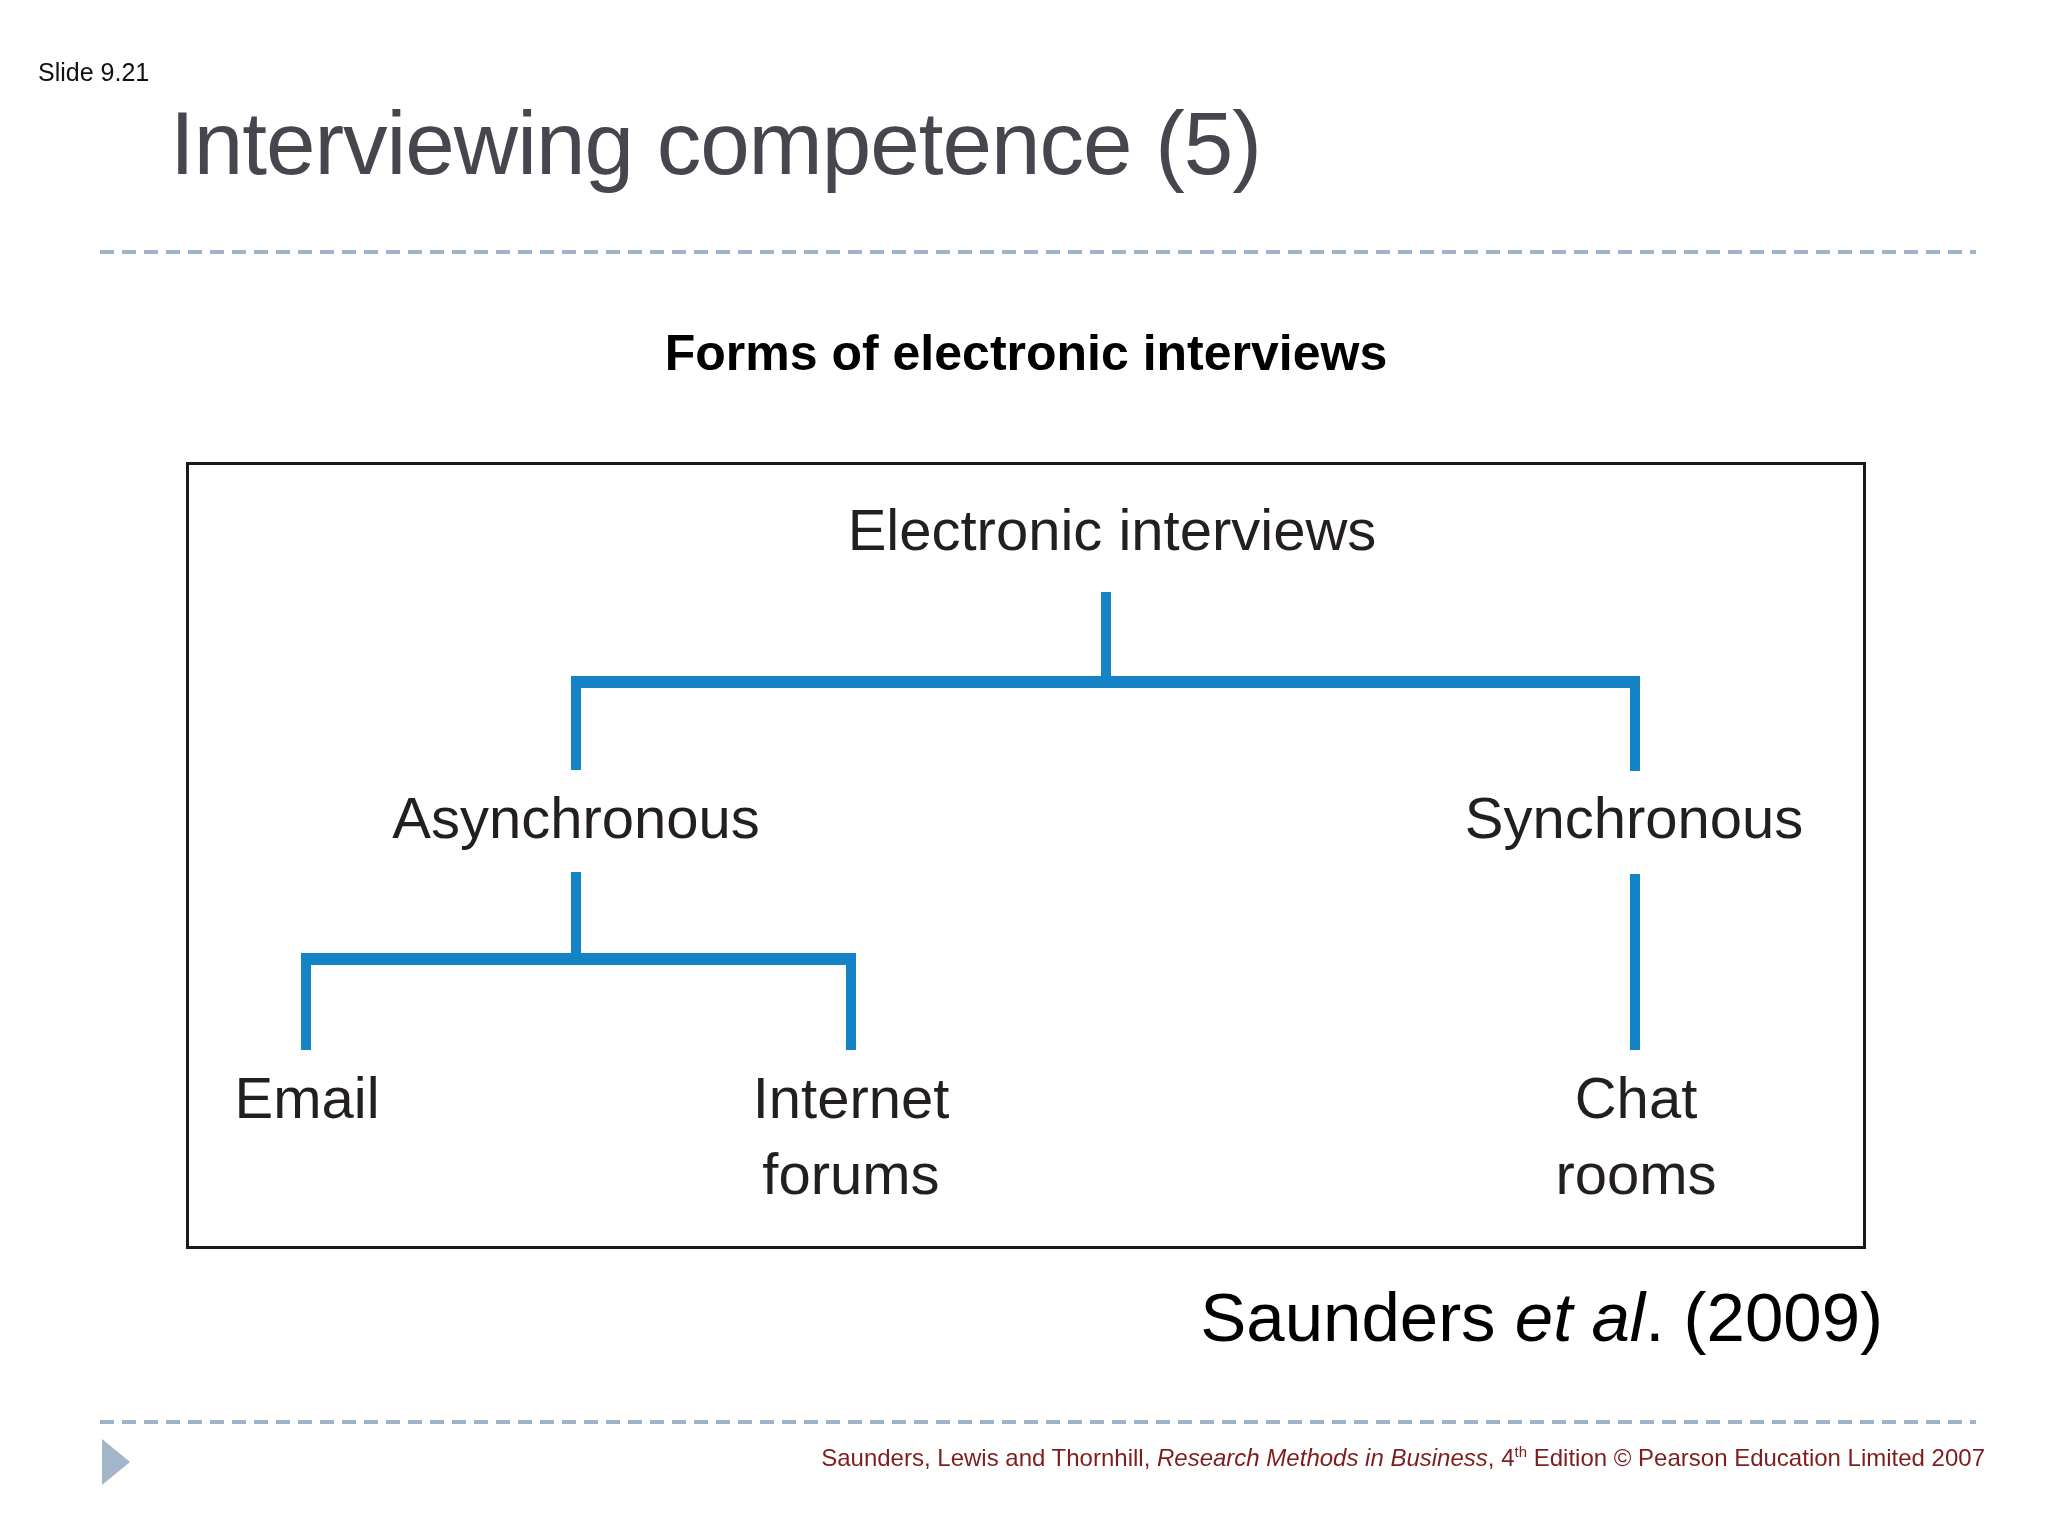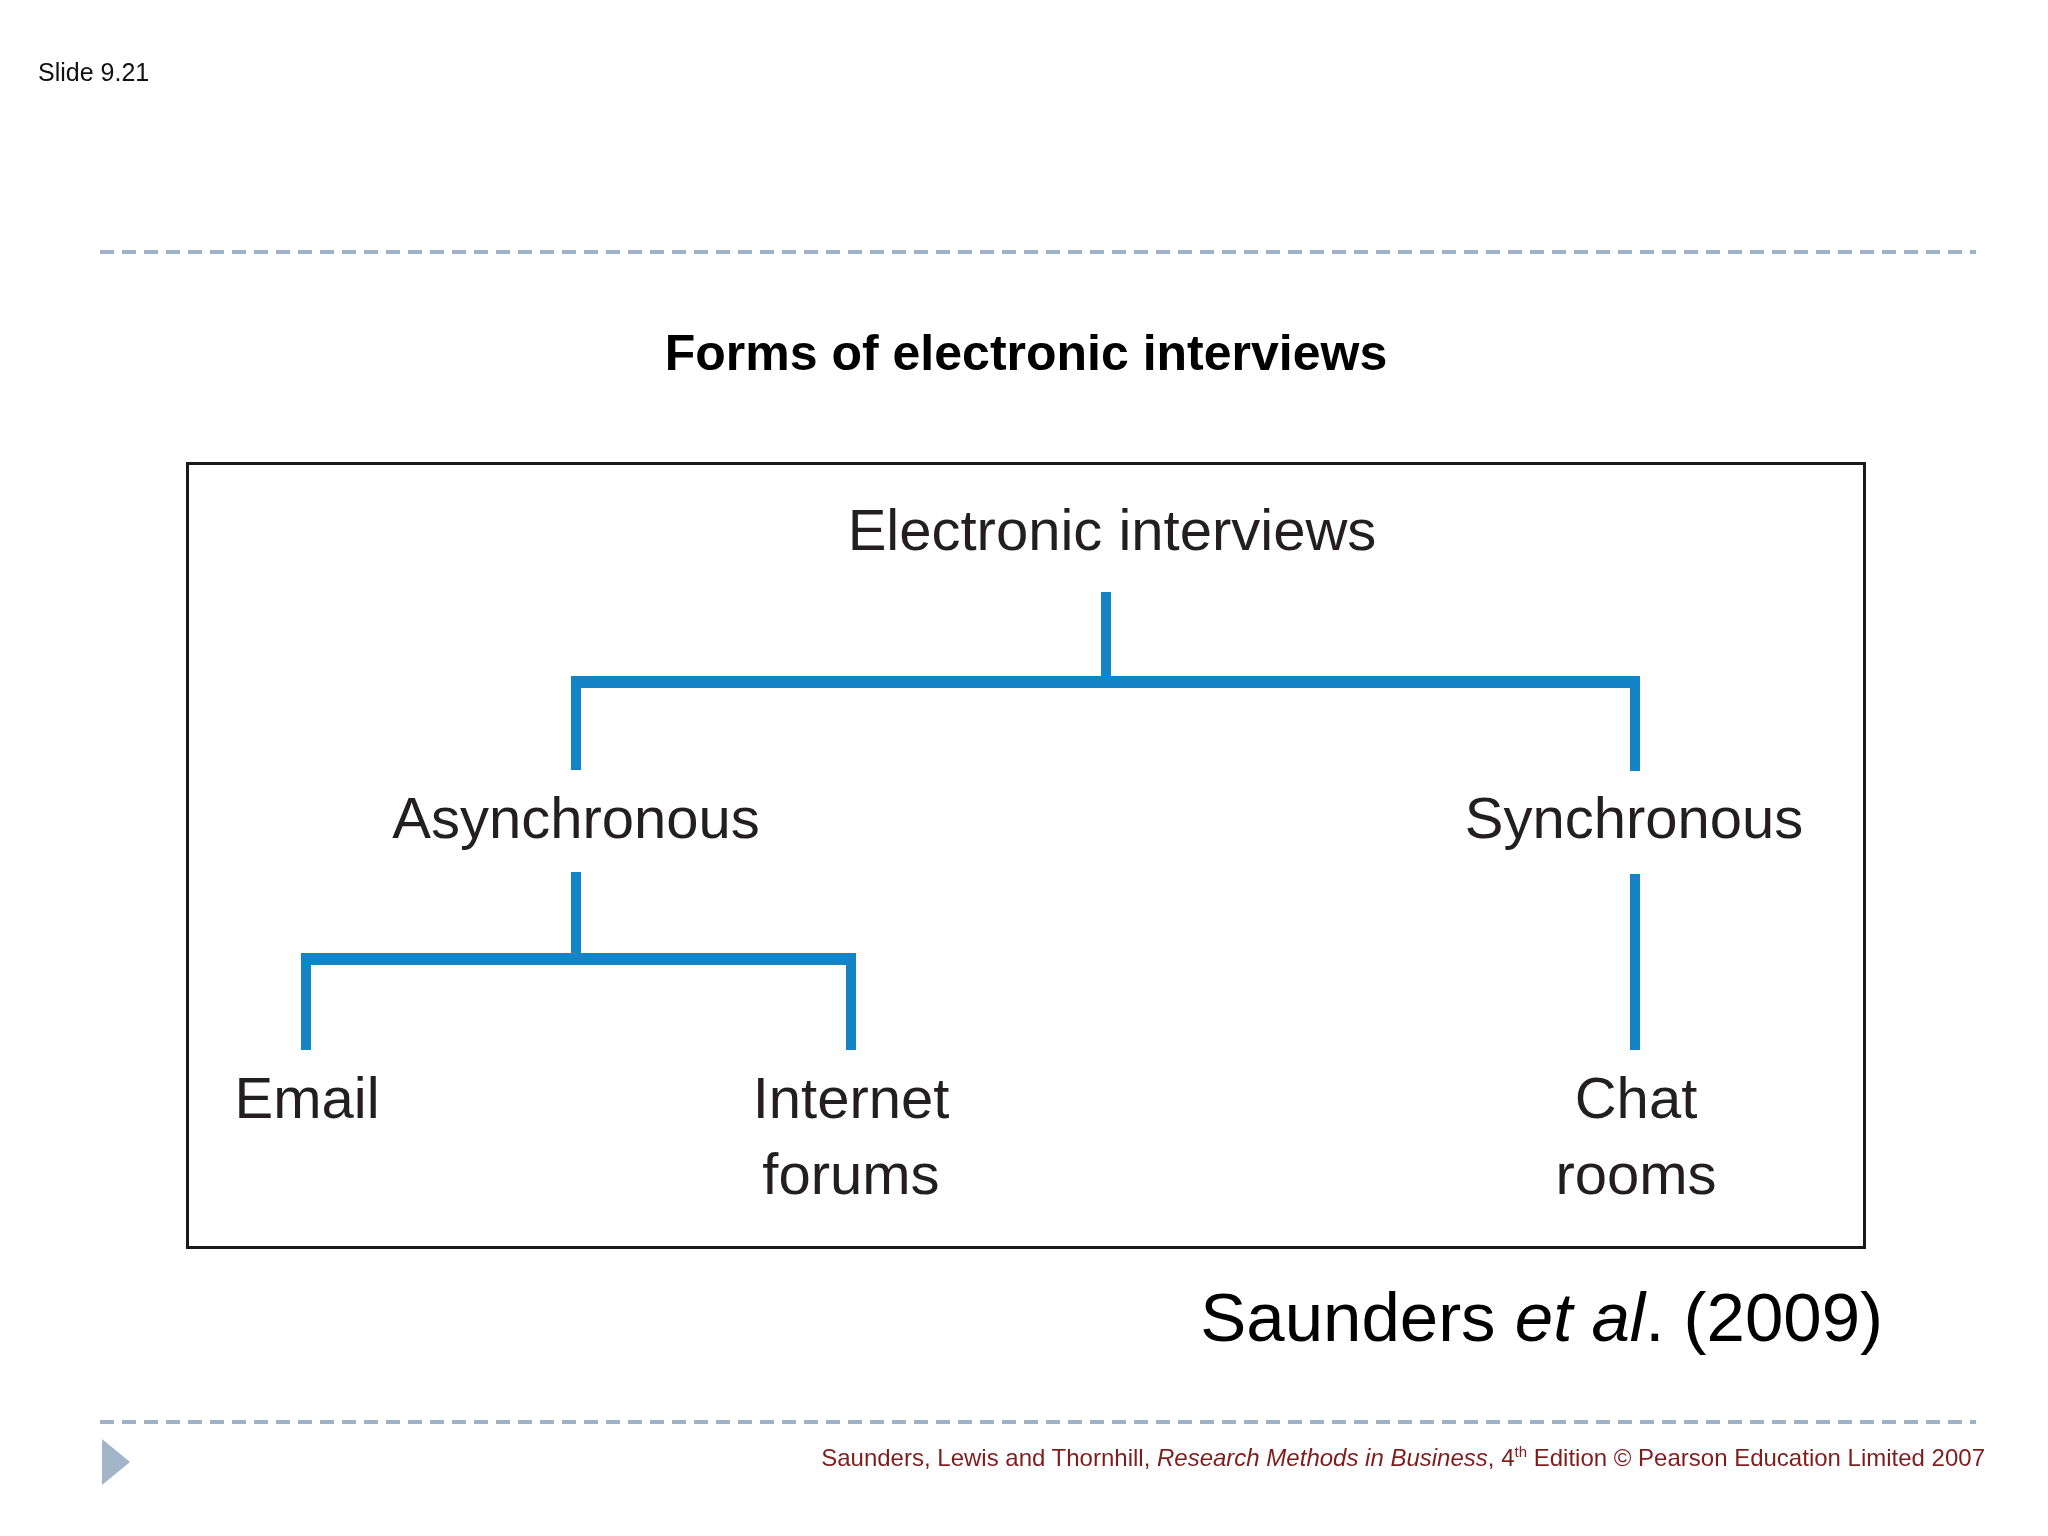--- a/index.html
+++ b/index.html
@@ -100,20 +100,21 @@
     border-left:28px solid var(--arrow_blue);
   }
 </style>
 </head>
 <body>
 
 <div id="slide">
 
   <div class="slide-number">Slide 9.21</div>
 
+  <div class="slide-title">Interviewing competence (5)</div>
 
   <div class="dashed-rule top"></div>
 
   <div class="figure-heading">Forms of electronic interviews</div>
 
   <div class="figure-box"></div>
 
   <div class="tline v root-drop"></div>
   <div class="tline h connector-1"></div>
   <div class="tline v drop-async"></div>

